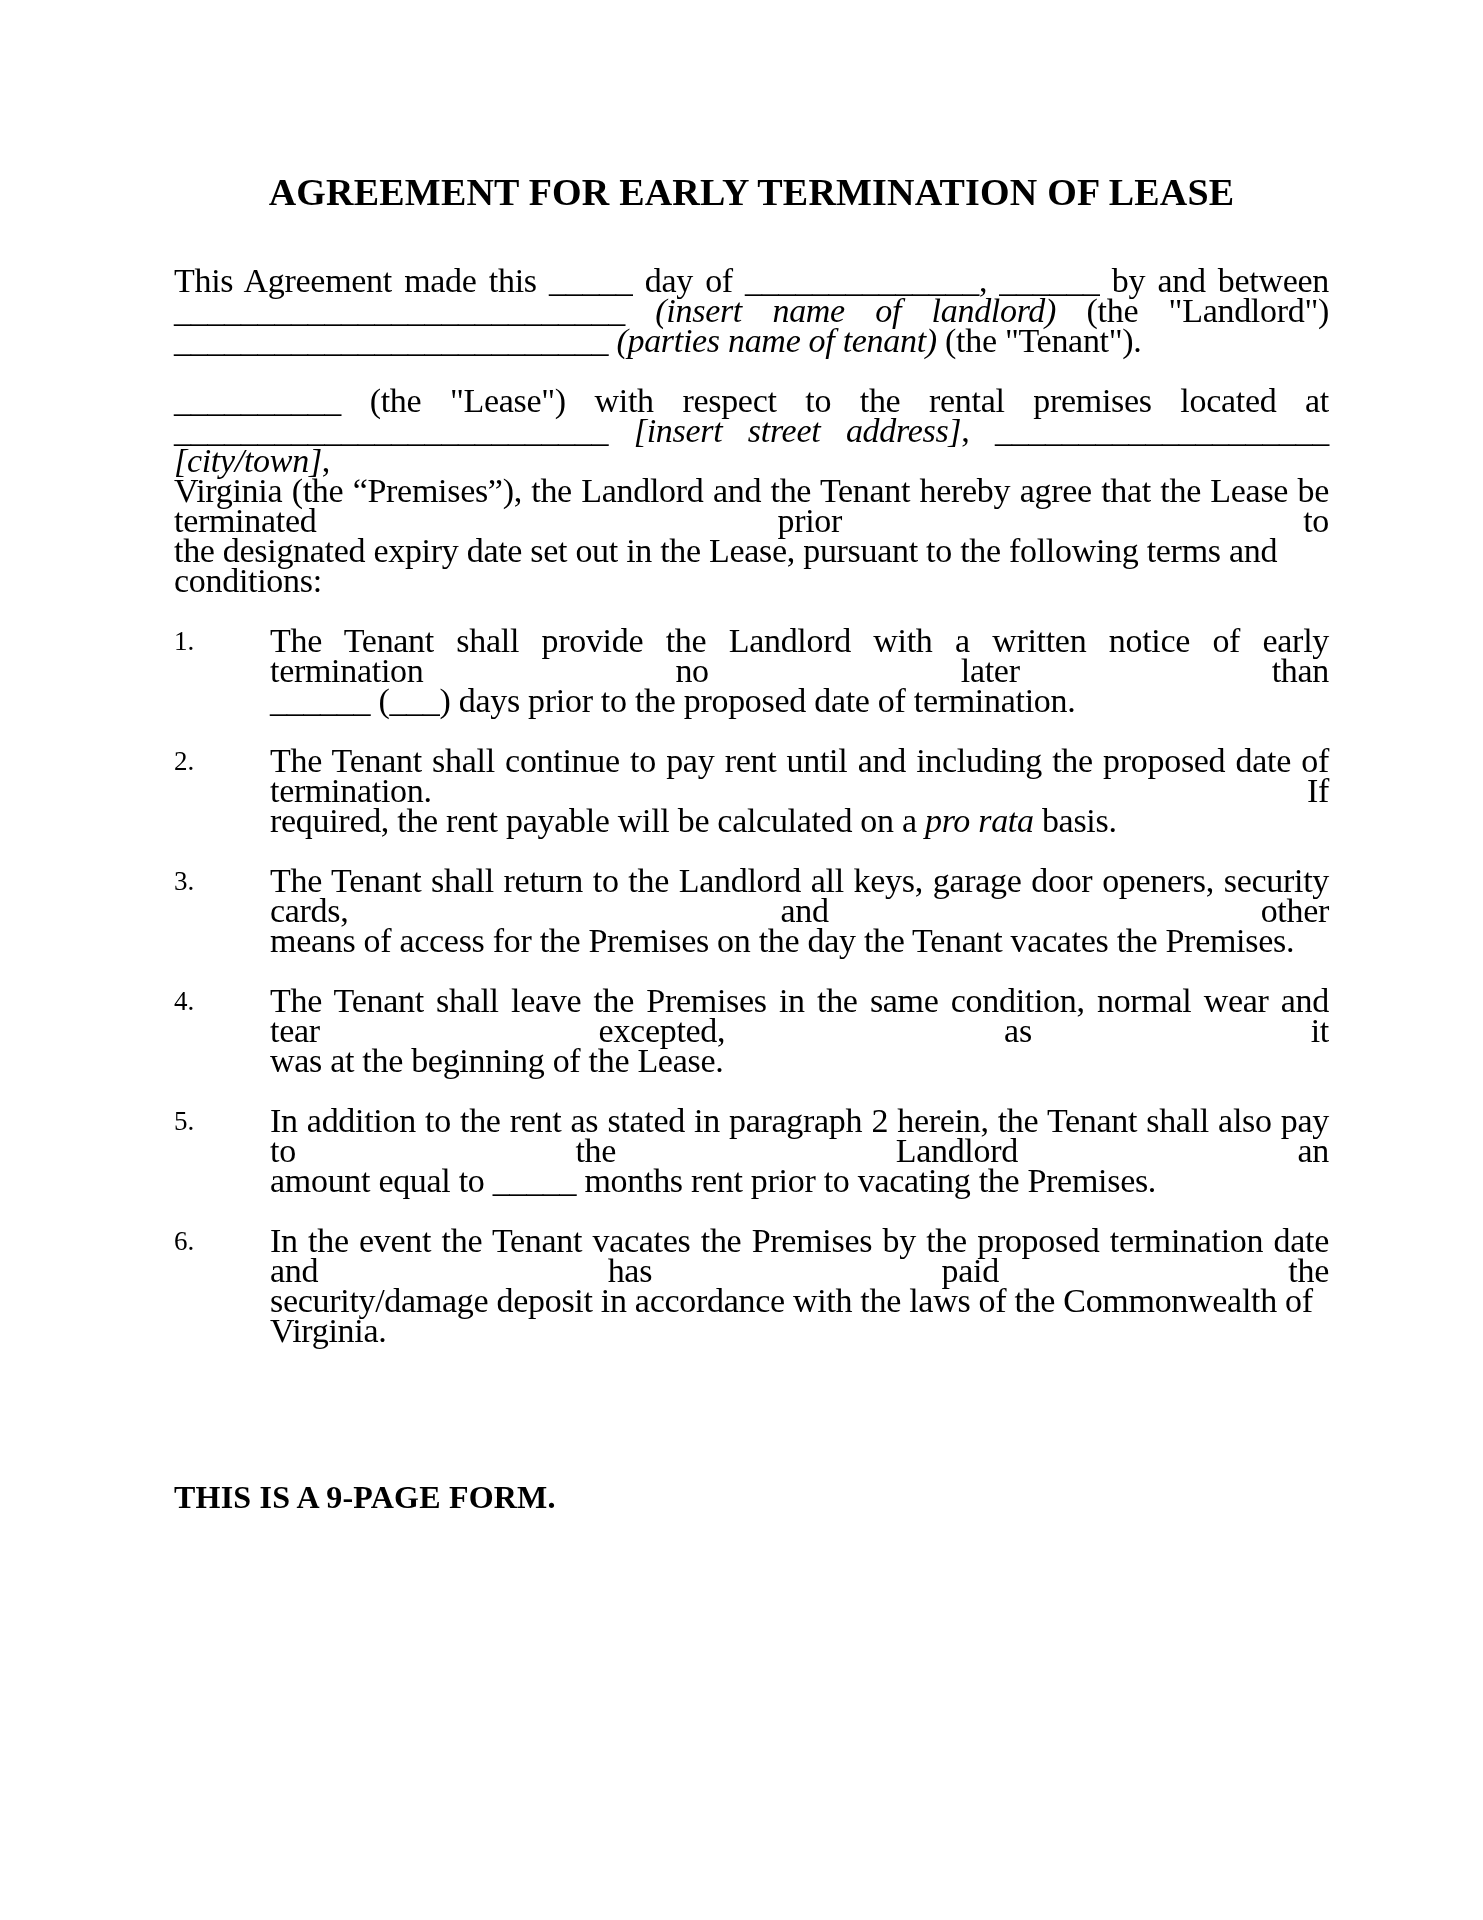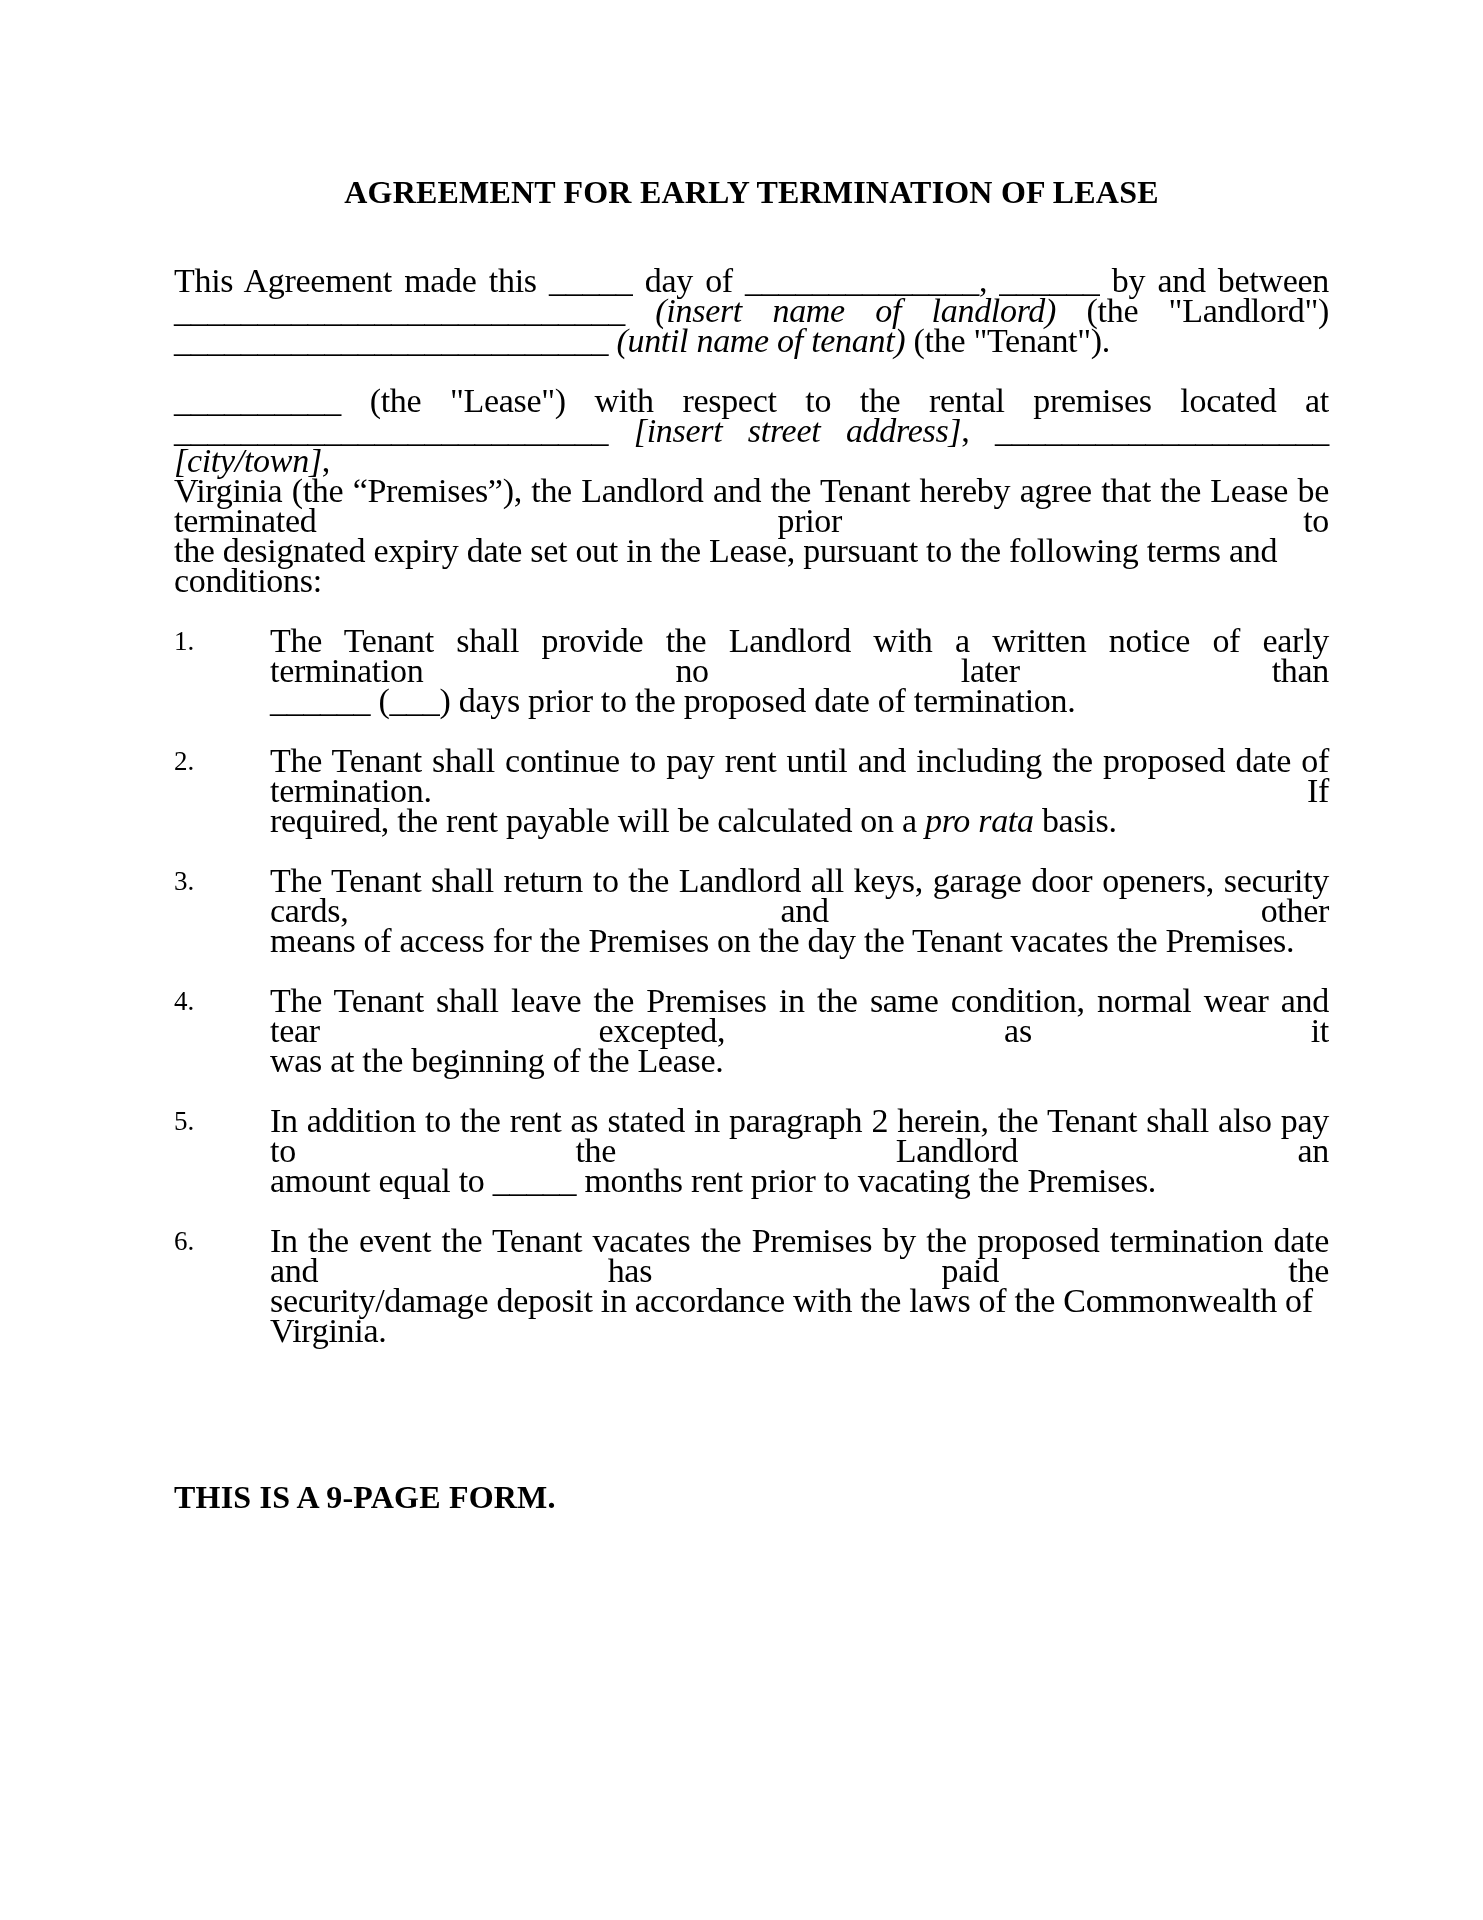--- a/index.html
+++ b/index.html
@@ -14,21 +14,21 @@
   }
   .content {
     position: absolute;
     left: 174px;
     top: 0;
     width: 1155px;
     padding-top: 170px;
   }
   .title {
     margin: 0 0 52px 0;
-    font-size: 32px;
+    font-size: 38px;
     line-height: 44px;
     font-weight: bold;
     text-align: center;
     letter-spacing: 0.2px;
   }
   .para, .item { margin: 0 0 30px 0; }
   .line {
     font-size: 34px;
     line-height: 30px;
     letter-spacing: -0.3px;
@@ -59,21 +59,21 @@
 <body>
 
 <div class="page">
   <div class="content">
 
     <h1 class="title">AGREEMENT FOR EARLY TERMINATION OF LEASE</h1>
 
     <div class="para">
         <div class="line just"><span>This Agreement made this _____ day of ______________, ______ by and between</span></div>
         <div class="line just"><span>___________________________ </span><span class="it">(insert name of landlord)</span><span> (the "Landlord")</span></div>
-        <div class="line"><span>__________________________ </span><span class="it">(until name of tenant)</span><span> (the "Tenant").</span></div>
+        <div class="line"><span>__________________________ </span><span class="it">(parties name of tenant)</span><span> (the "Tenant").</span></div>
       </div>
 
     <div class="para">
         <div class="line just"><span>__________ (the "Lease") with respect to the rental premises located at</span></div>
         <div class="line just"><span>__________________________ </span><span class="it">[insert street address]</span><span>, ____________________ </span><span class="it">[city/town]</span><span>,</span></div>
         <div class="line just"><span>Virginia (the “Premises”), the Landlord and the Tenant hereby agree that the Lease be terminated prior to</span></div>
         <div class="line"><span>the designated expiry date set out in the Lease, pursuant to the following terms and conditions:</span></div>
       </div>
 
     <div class="item">

